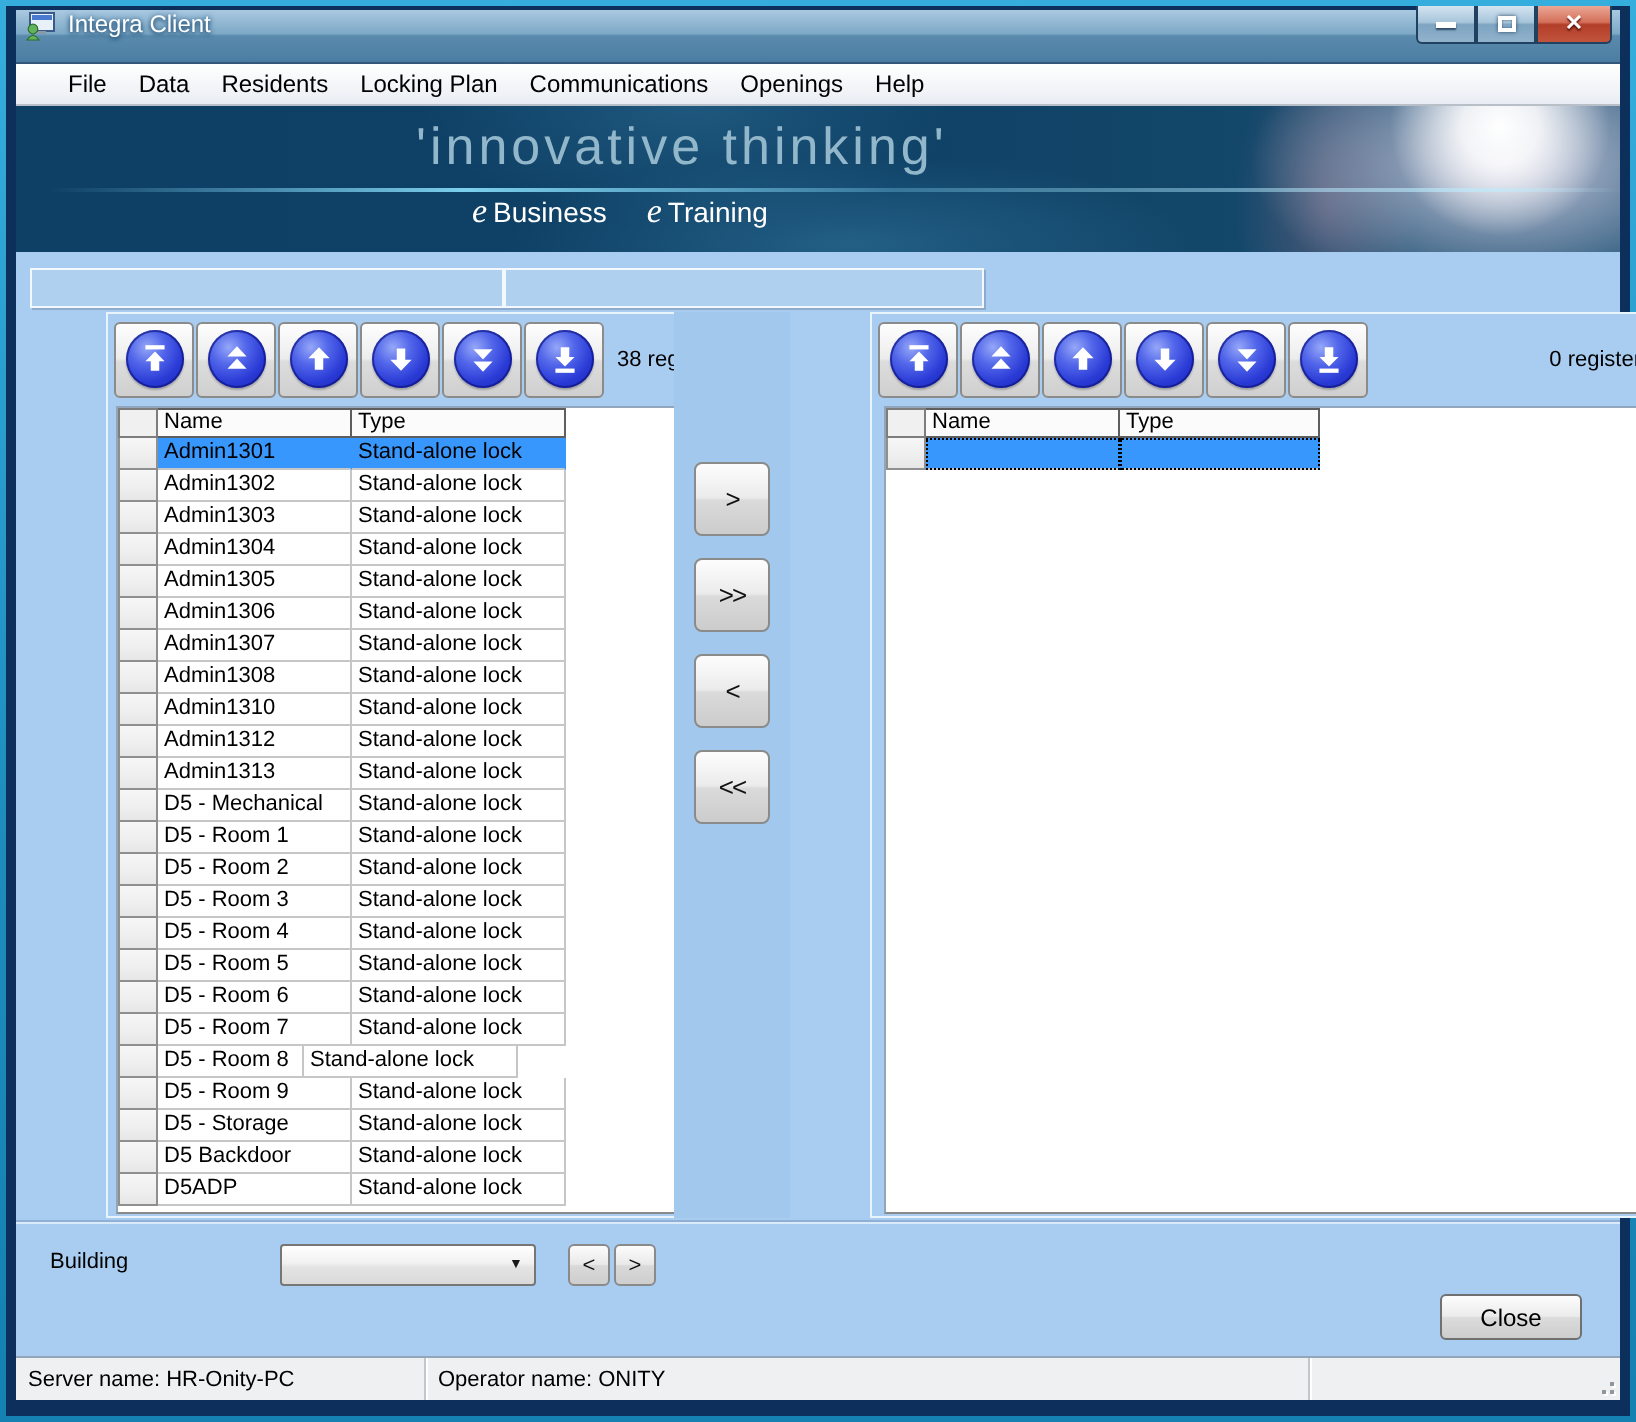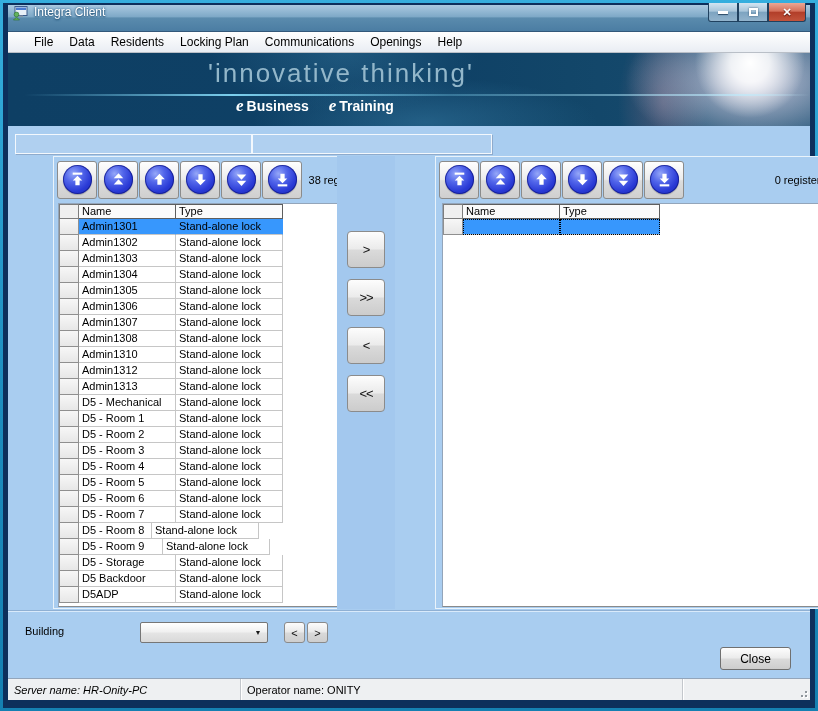--- a/index.html
+++ b/index.html
@@ -36,21 +36,21 @@
       radial-gradient(ellipse 170px 95px at 745px 28px, rgba(235,225,242,.85), rgba(235,225,242,0) 75%),
       radial-gradient(ellipse 60px 110px at 655px 50px, rgba(215,130,150,.28), rgba(215,130,150,0) 75%),
       radial-gradient(ellipse 230px 60px at 52% 95%, rgba(55,125,165,.5), rgba(55,125,165,0) 75%),
       radial-gradient(ellipse 180px 80px at 42% 0%, rgba(60,130,170,.35), rgba(60,130,170,0) 75%),
       linear-gradient(90deg,#0e3f64 0%,#0f4166 55%,#124669 70%,#1a4e72 100%);}
   .banner::after{content:'';position:absolute;left:0;right:0;top:41px;height:2px;
     background:linear-gradient(90deg,rgba(125,212,242,0) 2%,rgba(130,215,245,.95) 28%,rgba(130,215,245,.30) 55%,rgba(190,235,252,.65) 92%,rgba(190,235,252,0)  100%);}
   .logo{position:absolute;left:28px;top:8px;display:flex;align-items:flex-start;z-index:2;}
   .brand{color:#fff;font-size:45px;font-weight:bold;letter-spacing:-2px;line-height:48px;}
   .tagline{position:absolute;left:200px;top:5px;font-size:26px;letter-spacing:2px;color:#93b7ca;z-index:2;}
-  .products{position:absolute;left:228px;top:45px;display:flex;gap:20px;color:#fff;font-size:14px;font-weight:bold;z-index:2;}
+  .products{position:absolute;left:228px;top:45px;display:flex;gap:20px;color:#fff;font-size:14px;font-weight:normal;z-index:2;}
   .e-script{font-family:"Liberation Serif",serif;font-style:italic;font-size:17px;margin-right:3px;line-height:14px;}
 
   
   .workarea{flex:1;position:relative;background:#a9cdf0;}
   .hbar{position:absolute;top:8px;height:20px;background:#b0d0f0;border:1px solid rgba(255,255,255,.85);
     box-shadow:1px 1px 0 rgba(110,130,160,.45);}
   .hbar.b1{left:7px;width:237px;}
   .hbar.b2{left:244px;width:240px;}
 
   .panel{position:absolute;top:30px;height:453px;background:#a9cdf0;border:1px solid rgba(255,255,255,.75);margin-left:40px;}
@@ -106,21 +106,21 @@
     font-size:11px;color:#111;text-align:center;line-height:18px;padding:0;}
   .small-btn.prev{left:276px;}
   .small-btn.next{left:299px;}
   .close-btn{position:absolute;left:712px;top:521px;width:71px;height:23px;border:1px solid #707070;border-radius:3px;cursor:default;
     background:linear-gradient(180deg,#fdfdfd 0%,#ebebeb 48%,#dbdbdb 52%,#cdcdcd 100%);
     font-family:"Liberation Sans",sans-serif;font-size:12px;color:#000;text-align:center;padding:0;}
 
   
   .statusbar{height:22px;background:#eef0f2;border-top:1px solid #93a5ba;display:flex;align-items:stretch;position:relative;font-size:11px;color:#000;}
   .ss{display:flex;align-items:center;padding-left:6px;border-right:1px solid #c3c7cc;box-shadow:1px 0 0 #ffffff;}
-  .ss.s1{width:233px;font-style:italic;}
+  .ss.s1{width:205px;}
   .ss.s2{width:442px;}
   .ss.s3{flex:1;border-right:none;box-shadow:none;}
   .grip{position:absolute;right:2px;bottom:2px;width:12px;height:12px;}
   .grip i{position:absolute;width:2px;height:2px;background:#8f969c;box-shadow:1px 1px 0 #fff;}
   .grip i:nth-child(1){right:1px;bottom:1px;}
   .grip i:nth-child(2){right:5px;bottom:1px;}
   .grip i:nth-child(3){right:1px;bottom:5px;}
 </style>
 </head>
 <body>
@@ -323,21 +323,21 @@
               <div class="g-c" style="width: 97px;">D5 - Room 7</div>
               <div class="g-c" style="width: 107px;">Stand-alone lock</div>
             </div>
             <div class="g-row">
               <div class="g-sel"></div>
               <div class="g-c" style="width: 73px;">D5 - Room 8</div>
               <div class="g-c" style="width: 107px;">Stand-alone lock</div>
             </div>
             <div class="g-row">
               <div class="g-sel"></div>
-              <div class="g-c" style="width: 84px;">D5 - Room 9</div>
+              <div class="g-c" style="width: 97px;">D5 - Room 9</div>
               <div class="g-c" style="width: 107px;">Stand-alone lock</div>
             </div>
             <div class="g-row">
               <div class="g-sel"></div>
               <div class="g-c" style="width: 97px;">D5 - Storage</div>
               <div class="g-c" style="width: 107px;">Stand-alone lock</div>
             </div>
             <div class="g-row">
               <div class="g-sel"></div>
               <div class="g-c" style="width: 97px;">D5 Backdoor</div>

